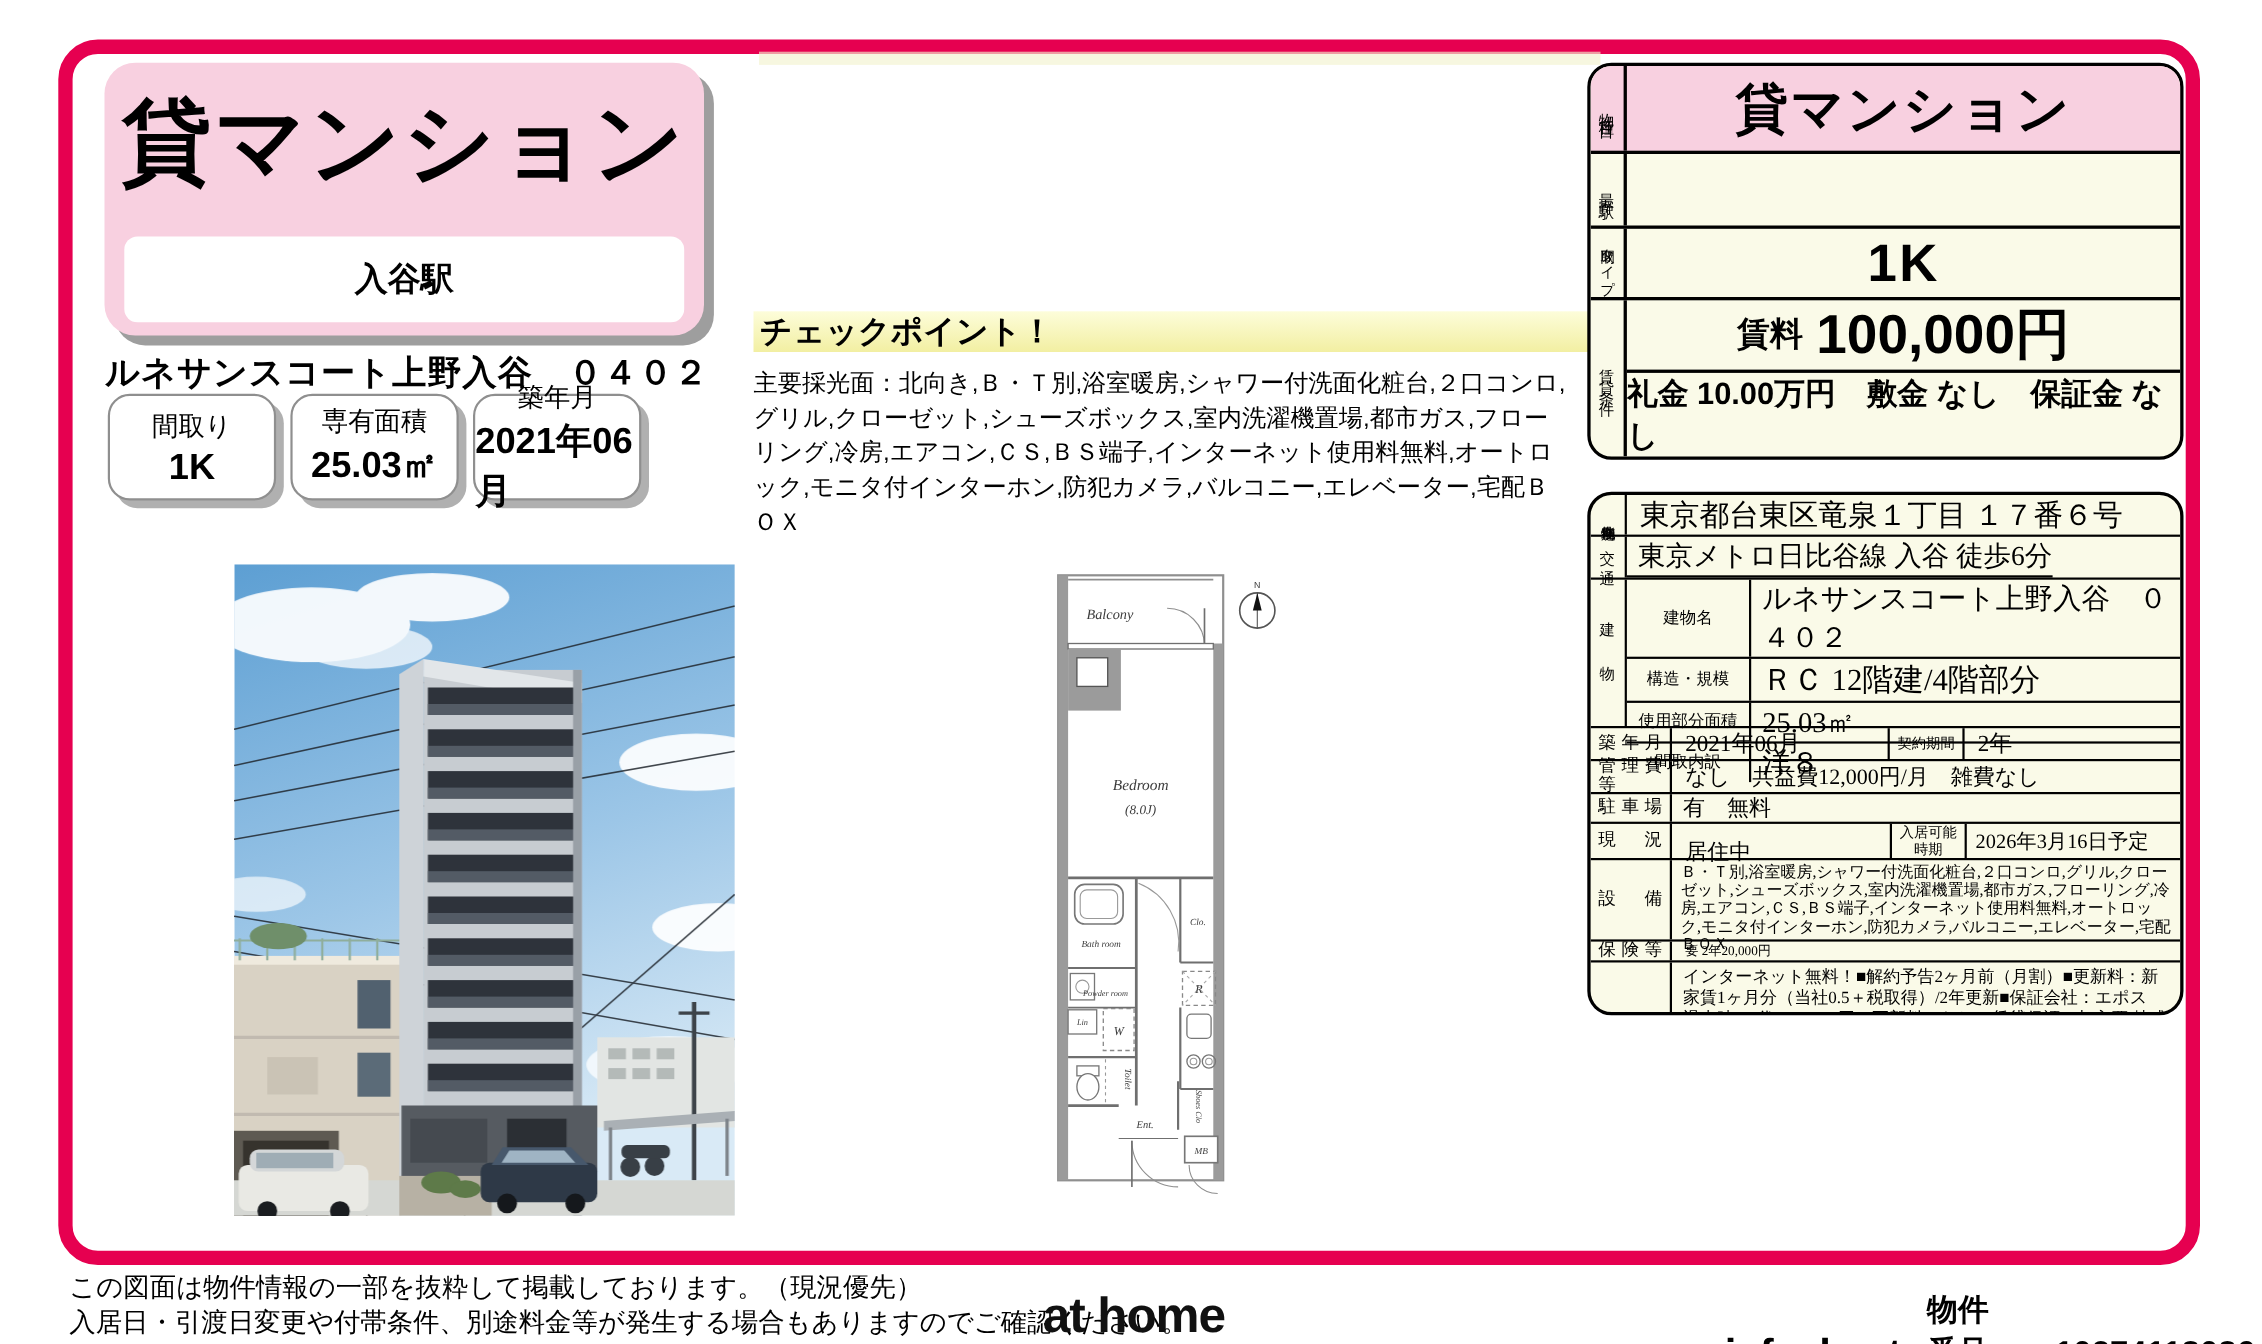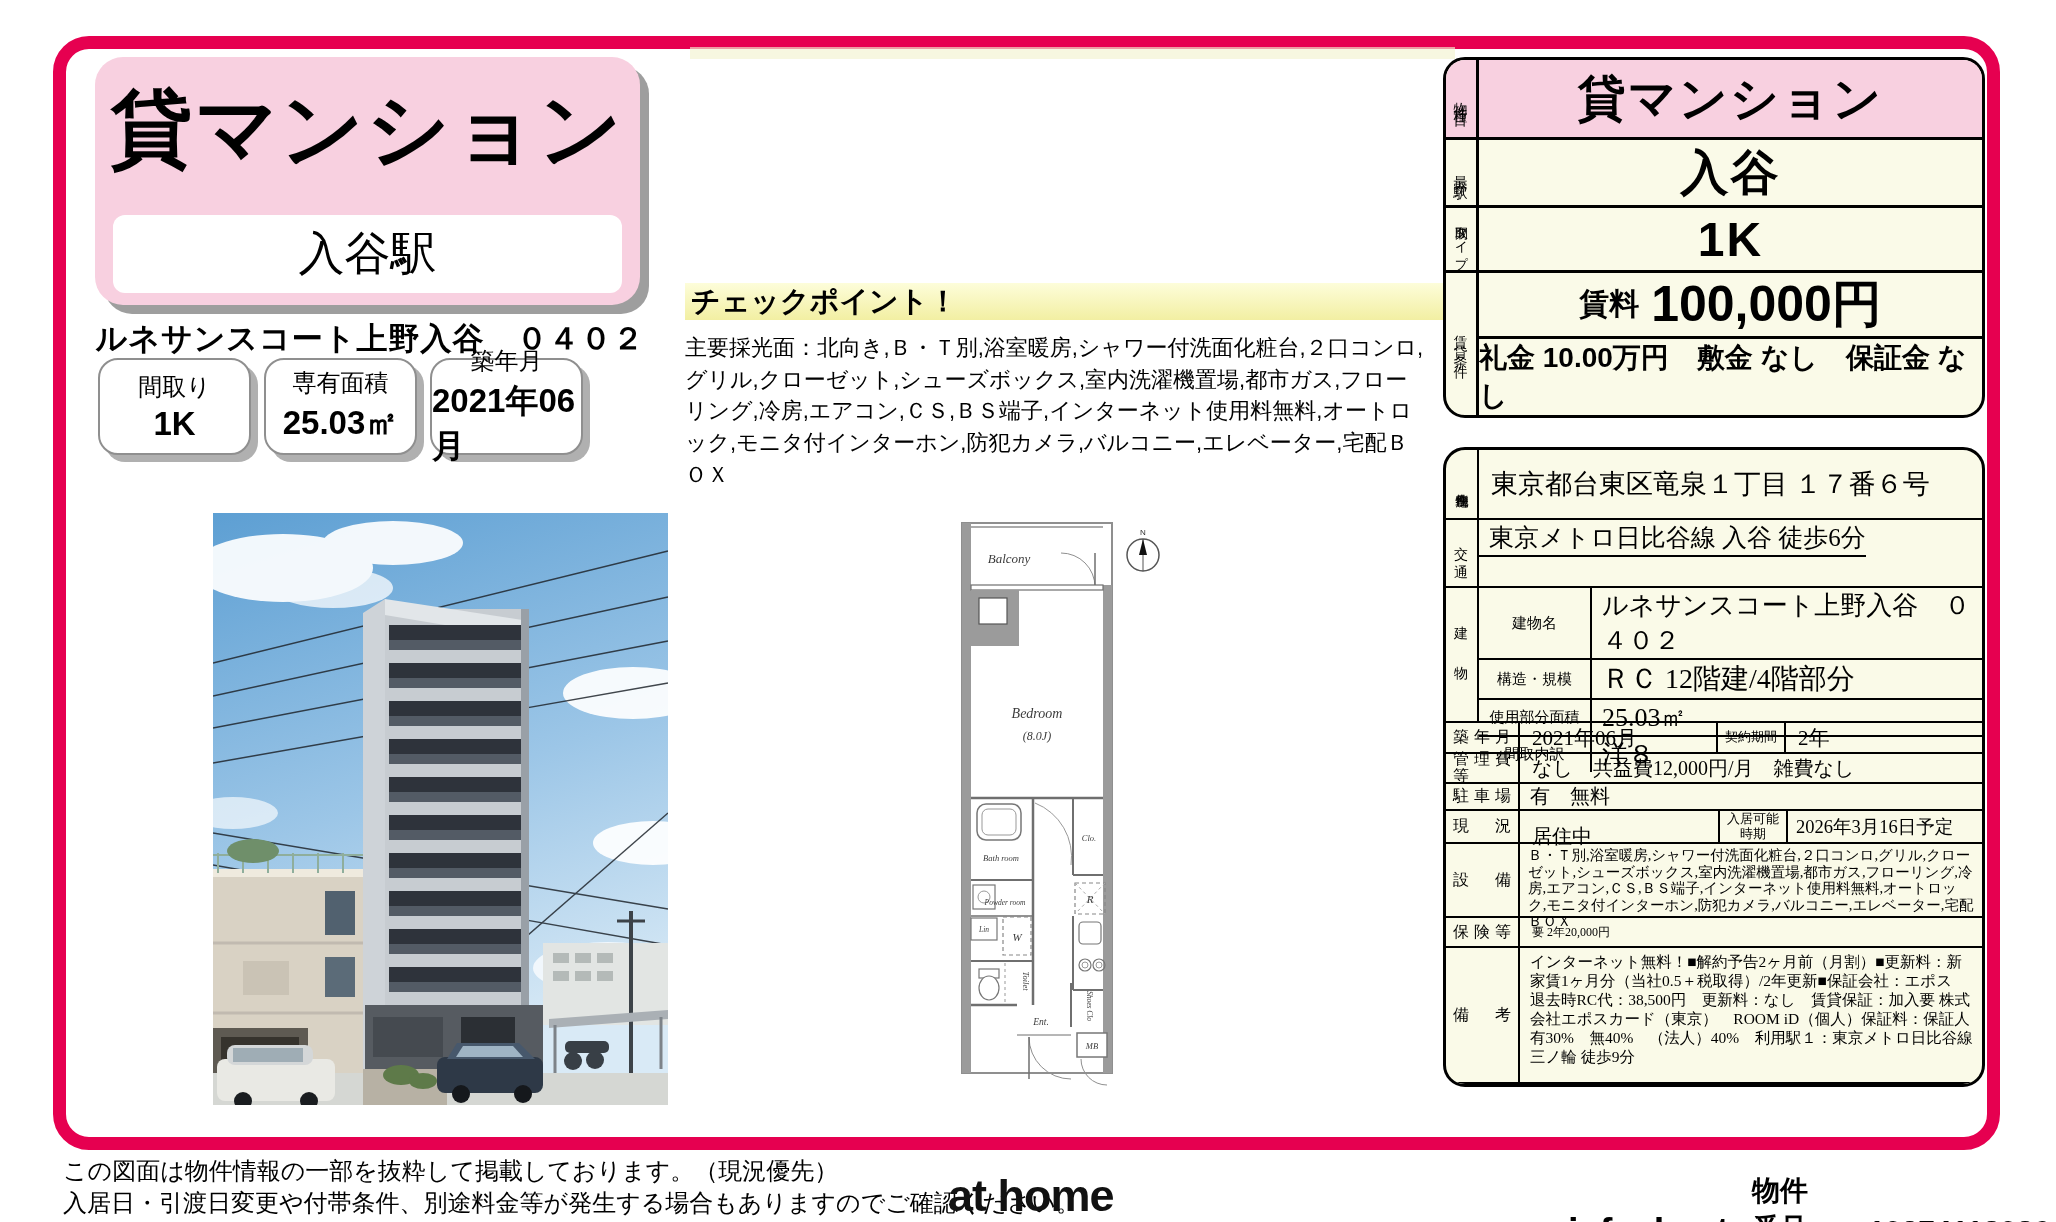--- a/index.html
+++ b/index.html
@@ -14,21 +14,21 @@
   .top-stripe { position:absolute; left:690px; top:47px; width:765px; height:12px;
                 background:#f3f3cf; opacity:.65; }
 
   
   .title-box { position:absolute; left:95px; top:57px; width:545px; height:248px;
                background:#f8d0e0; border-radius:28px; box-shadow:9px 9px 0 #9e9e9e; }
   .title-box .big { position:absolute; top:18px; left:0; width:100%; text-align:center;
                     font-size:82px; font-weight:700; letter-spacing:2px; color:#000; }
   .title-box .station-box { position:absolute; left:18px; right:18px; bottom:12px; height:78px;
                     background:#fff; border-radius:12px; display:flex; align-items:center; justify-content:center; }
-  .title-box .station-box span { font-size:46px; font-weight:400; }
+  .title-box .station-box span { font-size:30px; font-weight:700; }
 
   .building-line { position:absolute; left:90px; top:318px; width:560px; text-align:center;
                    font-size:31px; font-weight:600; letter-spacing:1px; }
 
   
   .spec-row { position:absolute; left:98px; top:358px; display:flex; gap:13px; }
   .spec-box { width:153px; height:97px; background:#fff; border:2px solid #8f8f8f; border-radius:20px;
               box-shadow:7px 7px 0 #b0b0b0; display:flex; flex-direction:column; align-items:center; justify-content:center; }
   .spec-box .lbl { font-size:24px; font-weight:500; }
   .spec-box .val { font-size:33px; font-weight:700; margin-top:2px; }
@@ -65,21 +65,21 @@
   .ls18 { letter-spacing:18px; } .ls40 { letter-spacing:40px; }
   .f13 { font-size:13px; letter-spacing:0; }
   .rent-stack { flex:1; display:flex; flex-direction:column; }
   .rent-top { height:66px; border-bottom:3px solid #000; display:flex; align-items:center; justify-content:center; gap:12px; }
   .rent-top .rl { font-size:30px; font-weight:700; }
   .rent-top .rv { font-size:50px; font-weight:700; }
   .rent-bottom { flex:1; display:flex; align-items:center; justify-content:center;
                  font-size:28px; font-weight:700; }
 
   
-  .t2 { top:447px; height:640px; }
+  .t2 { top:447px; height:476px; }
   .t2 .row { border-bottom:2.5px solid #000; }
   .t2 .vl { border-right:2.5px solid #000; }
   .serif { font-family:"Liberation Serif", serif; }
   .rA { height:70px; } .rA .cell { font-size:27px; }
   .rB { height:68px; } .rB .cell-col { flex:1; display:flex; flex-direction:row; }
   .rB .l1 { height:37px; border-bottom:2px solid #000; display:flex; align-items:center; padding-left:10px; font-size:25px; }
   .rB .l2 { flex:1; }
   .rC { height:135px; }
   .rC .sub { flex:1; display:flex; flex-direction:column; }
   .rC .srow { display:flex; border-bottom:2px solid #000; flex:1; }
@@ -368,21 +368,20 @@
     </svg>
   </div>
 
   <div class="rt t1">
     <div class="row r1">
       <div class="vl ls4">物件種目</div>
       <div class="cell v-big">貸マンション</div>
     </div>
     <div class="row r2">
       <div class="vl ls6">最寄駅</div>
-      <div class="cell v-big">入谷</div>
     </div>
     <div class="row r3">
       <div class="vl f13">間取タイプ</div>
       <div class="cell v-big">1K</div>
     </div>
     <div class="row r4">
       <div class="vl ls10">賃貸条件</div>
       <div class="rent-stack">
         <div class="rent-top">
           <span class="rl">賃料</span>

